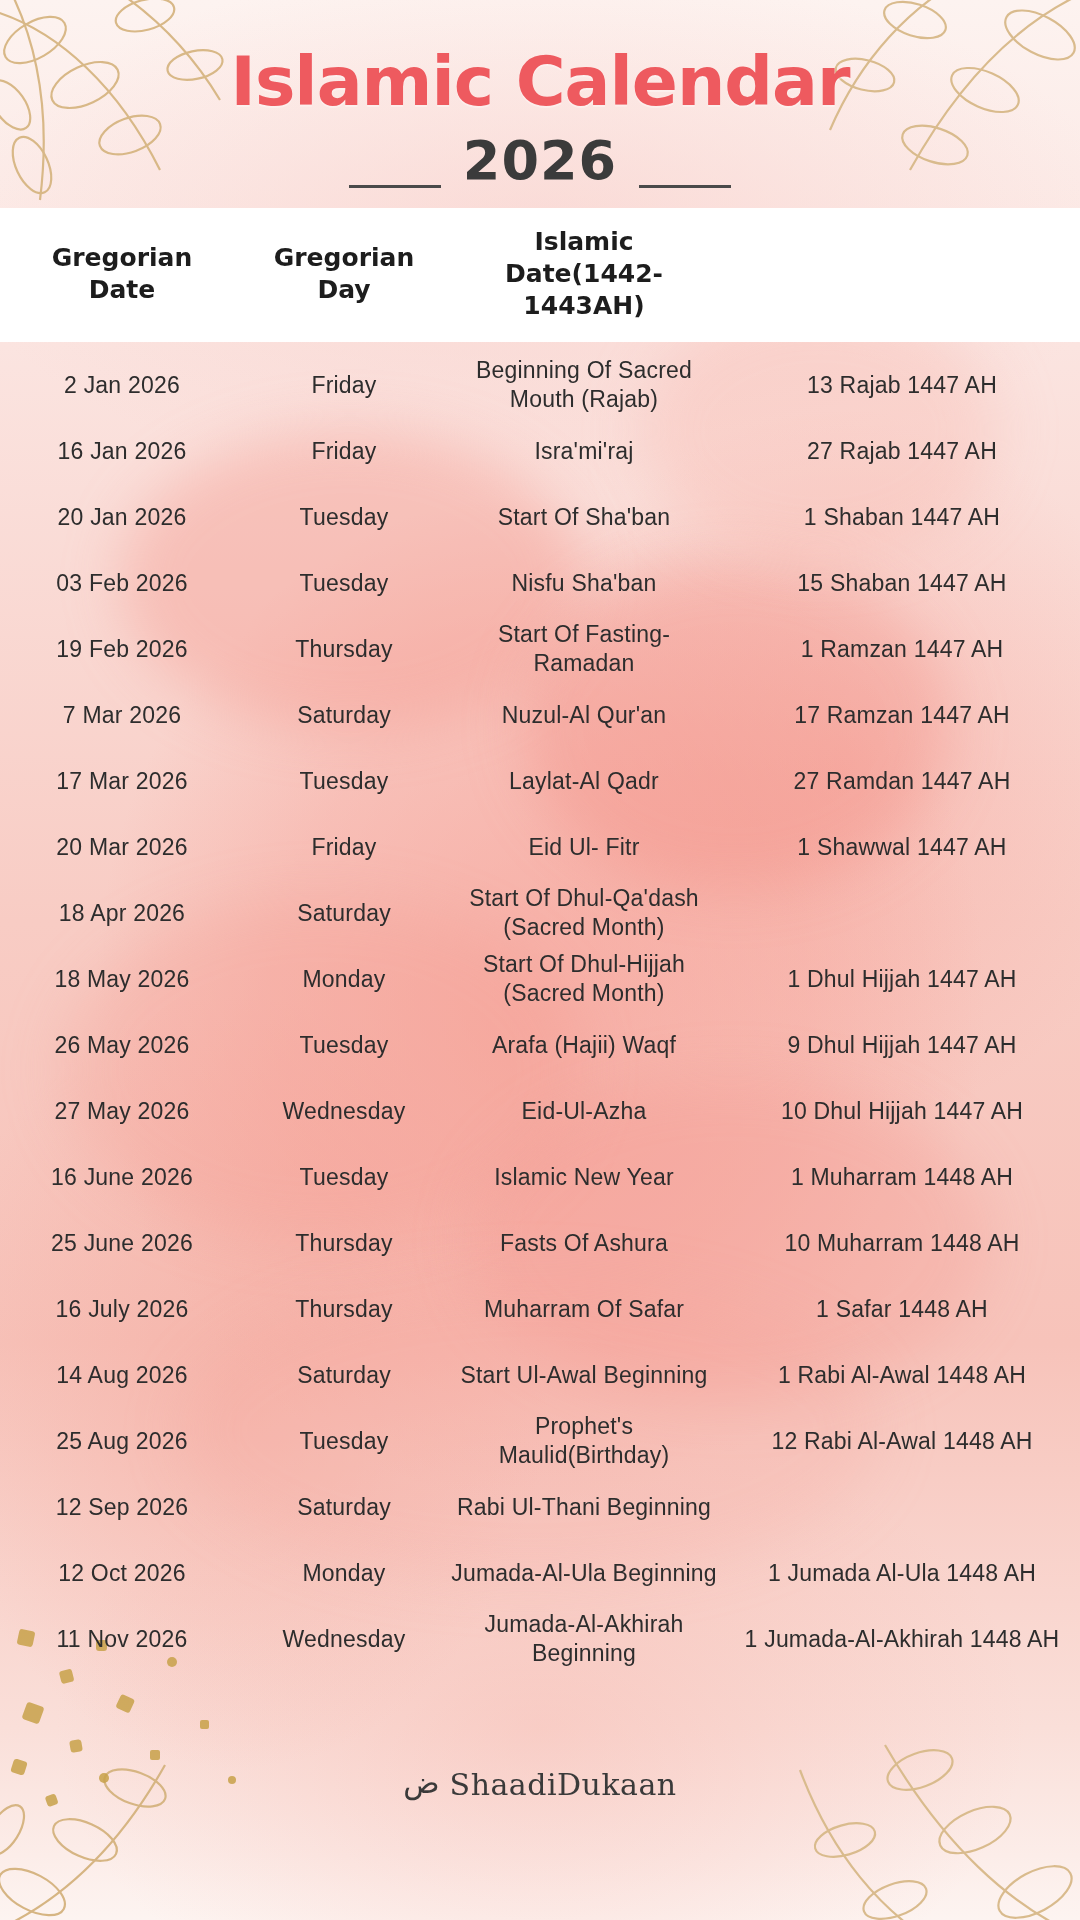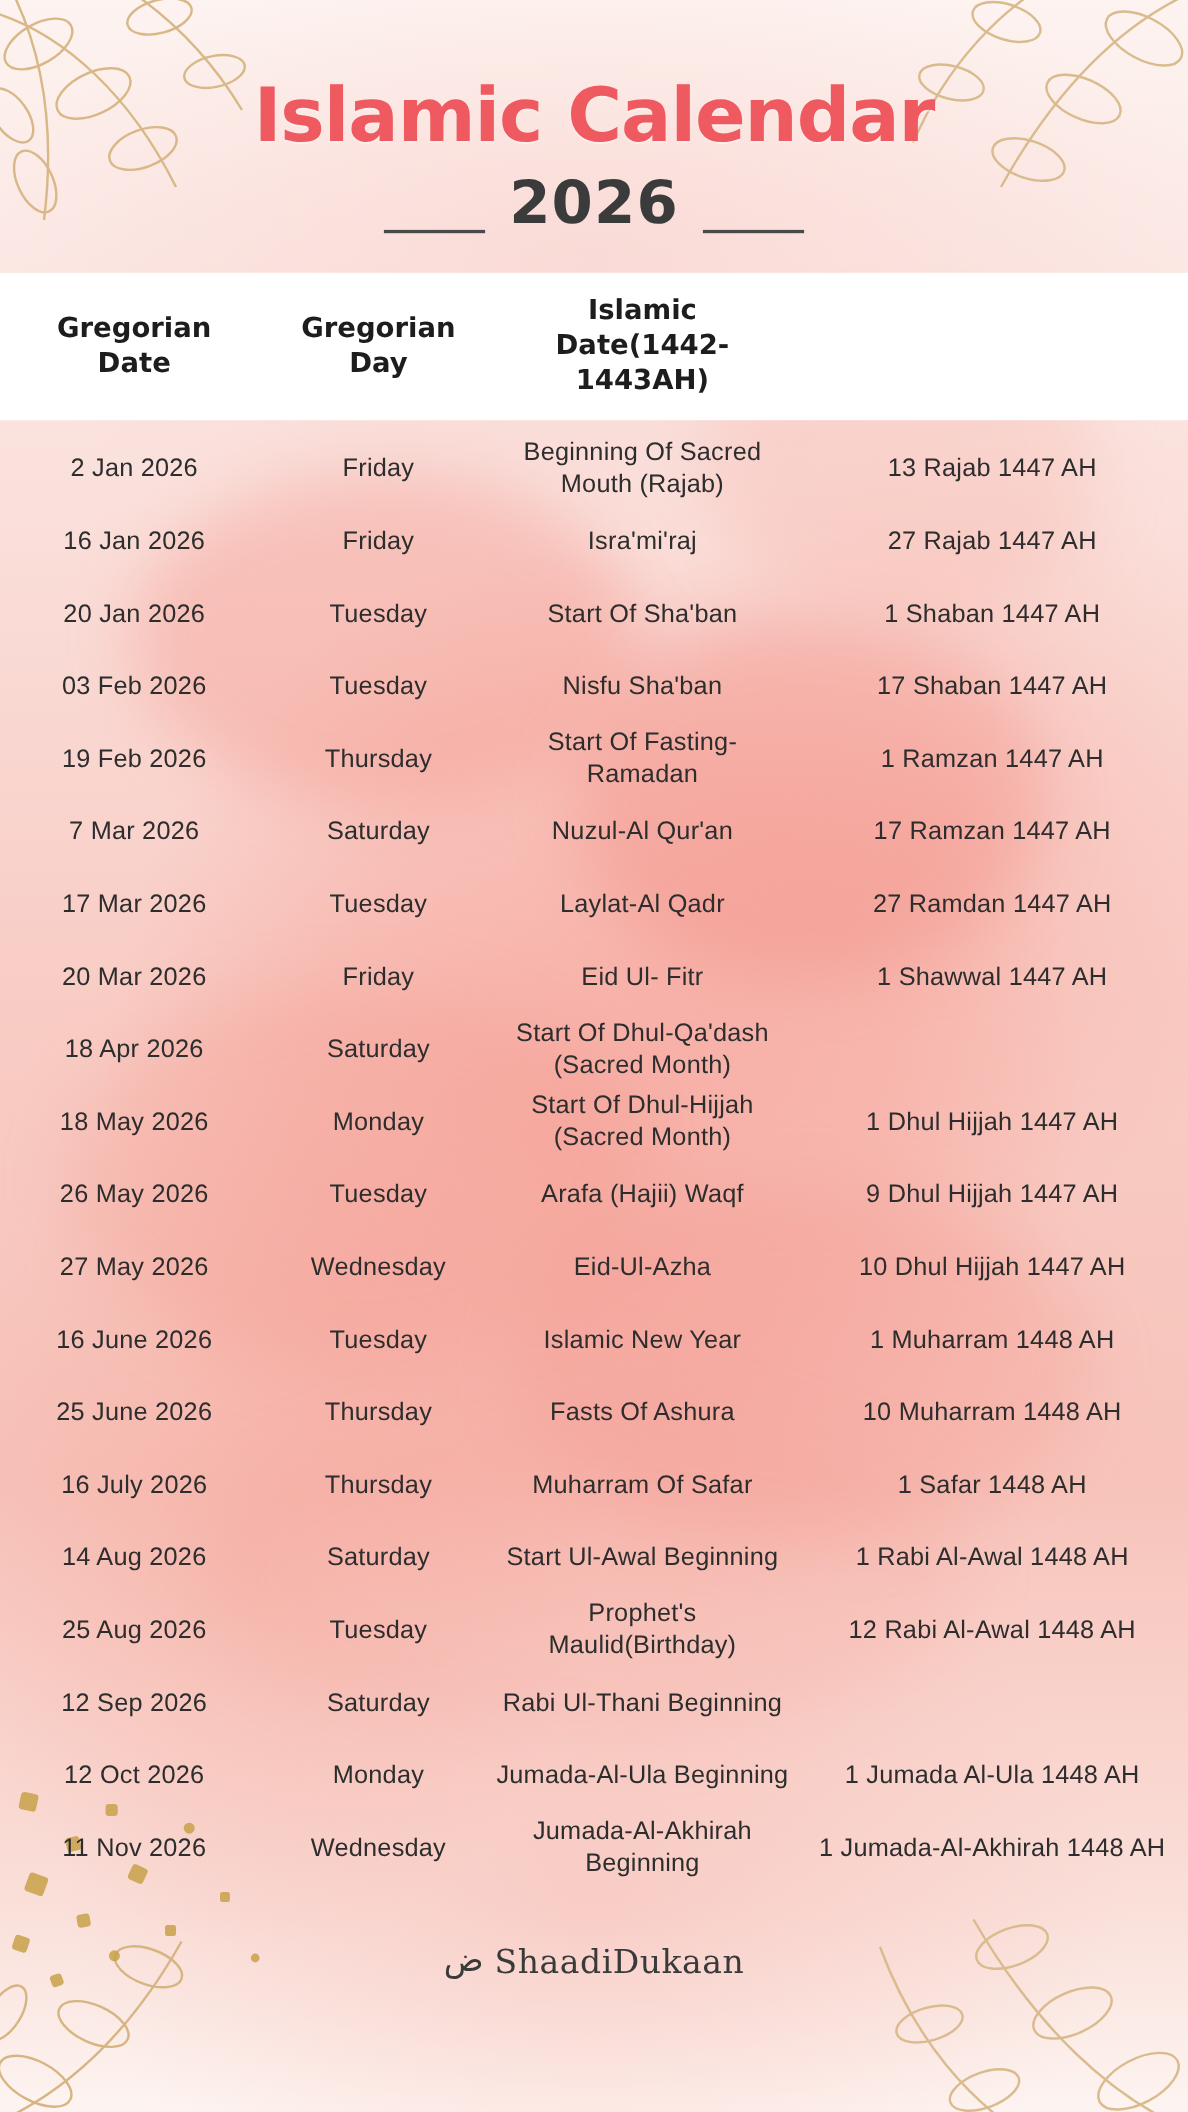--- a/index.html
+++ b/index.html
@@ -50,21 +50,21 @@
   .leaf-tl { left: -20px; top: -30px; }
   .leaf-tr { right: -30px; top: -40px; transform: scaleX(-1); }
   .leaf-bl { left: -30px; bottom: -40px; transform: scaleY(-1); }
   .leaf-br { right: -30px; bottom: -50px; transform: scale(-1,-1); }
 
   .dots { position: absolute; left: 0; bottom: 90px; width: 360px; height: 230px; pointer-events: none; }
 
   
   .header {
     position: relative;
-    padding-top: 72px;
+    padding-top: 48px;
     text-align: center;
   }
   .title {
     font-family: "DejaVu Sans", sans-serif;
     font-weight: bold;
     font-size: 68px;
     letter-spacing: -1px;
     color: #ee5a5f;
     line-height: 1;
     text-shadow: 0 2px 0 rgba(255,255,255,0.35);
@@ -86,21 +86,21 @@
     font-weight: bold;
     font-size: 54px;
     color: #3b3b3b;
     letter-spacing: 1px;
     line-height: 1;
   }
 
   
   .table-wrap {
     position: relative;
-    margin-top: 36px;
+    margin-top: 20px;
     width: 1080px;
   }
   .thead {
     background: #ffffff;
     display: grid;
     grid-template-columns: 244px 200px 280px 356px;
     align-items: center;
     padding: 18px 0 20px 0;
   }
   .th {
@@ -271,21 +271,21 @@
         <div class="tr">
           <div class="td date">20 Jan 2026</div>
           <div class="td day">Tuesday</div>
           <div class="td holiday">Start Of Sha'ban</div>
           <div class="td islamic">1 Shaban 1447 AH</div>
         </div>
         <div class="tr">
           <div class="td date">03 Feb 2026</div>
           <div class="td day">Tuesday</div>
           <div class="td holiday">Nisfu Sha'ban</div>
-          <div class="td islamic">17 Shaban 1447 AH</div>
+          <div class="td islamic">15 Shaban 1447 AH</div>
         </div>
         <div class="tr">
           <div class="td date">19 Feb 2026</div>
           <div class="td day">Thursday</div>
           <div class="td holiday">Start Of Fasting- Ramadan</div>
           <div class="td islamic">1 Ramzan 1447 AH</div>
         </div>
         <div class="tr">
           <div class="td date">7 Mar 2026</div>
           <div class="td day">Saturday</div>

